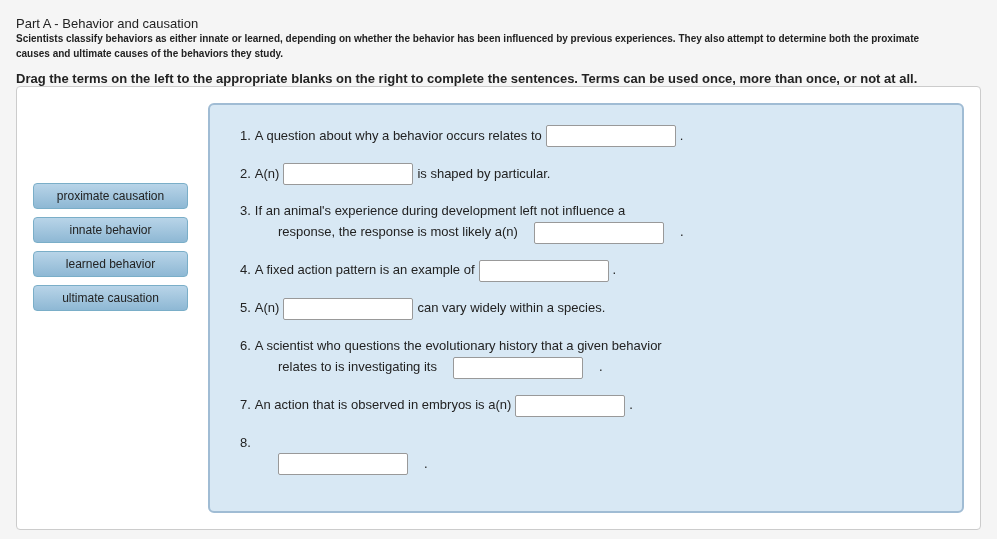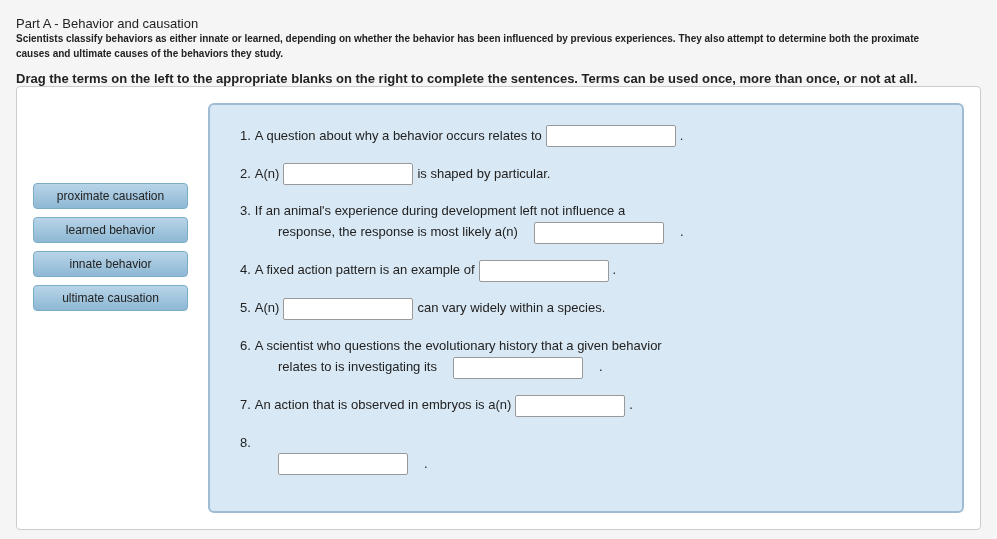--- a/index.html
+++ b/index.html
@@ -107,22 +107,22 @@
 <div class="part-header">
   <span>Part A</span><span> - Behavior and causation</span>
 </div>
 
 <p class="description">Scientists classify behaviors as either innate or learned, depending on whether the behavior has been influenced by previous experiences. They also attempt to determine both the proximate causes and ultimate causes of the behaviors they study.</p>
 <p class="instruction">Drag the terms on the left to the appropriate blanks on the right to complete the sentences. Terms can be used once, more than once, or not at all.</p>
 
 <div class="main-container">
   <div class="terms-panel">
     <div class="term-button">proximate causation</div>
+    <div class="term-button">innate behavior</div>
     <div class="term-button">learned behavior</div>
-    <div class="term-button">innate behavior</div>
     <div class="term-button">ultimate causation</div>
   </div>
 
   <div class="questions-panel">
 
     <div class="question-item">
       <div class="q-line">
         <span>1.</span>
         <span>A question about why a behavior occurs relates to</span>
         <span class="blank-input"></span>

